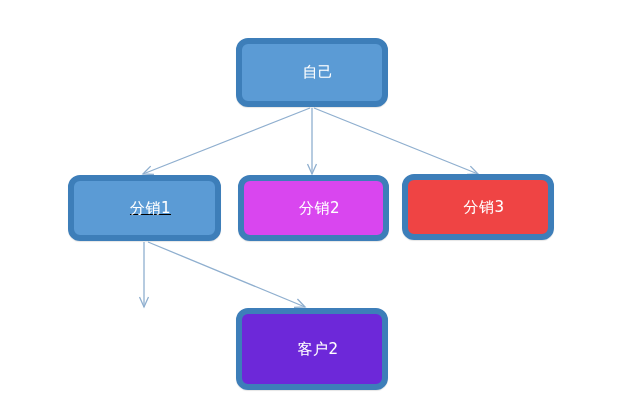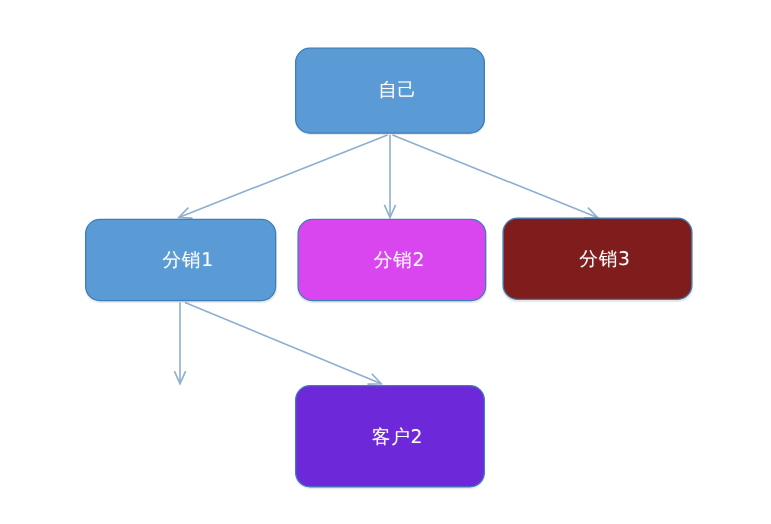--- a/index.html
+++ b/index.html
@@ -22,21 +22,21 @@
     left: 0;
     top: 0;
     width: 617px;
     height: 419px;
     pointer-events: none;
   }
   .node {
     position: absolute;
     box-sizing: border-box;
     background: #5B9BD5;
-    border: 1px solid #0c4a6e;
+    border: 6px solid #0c4a6e;
     border-radius: 12px;
     display: flex;
     align-items: center;
     justify-content: center;
     box-shadow: 0 1px 1px rgba(0,0,0,0.10);
     padding-left: 12px;
   }
   .node-label {
     color: #ffffff;
     font-size: 15px;
@@ -63,29 +63,29 @@
         <polyline points="139.51463501634473,296.9560216565646 144,307 148.48536498365527,296.9560216565646" fill="none" stroke="#8FAFCF" stroke-width="1.3"></polyline>
         <line x1="148" y1="242" x2="305" y2="307" stroke="#8FAFCF" stroke-width="1.3"></line>
         <polyline points="294.0041507522192,307.3021577734852 305,307 297.4356796813797,299.0136955907436" fill="none" stroke="#8FAFCF" stroke-width="1.3"></polyline>
       </g>
   </svg>
 
   <div class="node" style="left: 236px; top: 38px; width: 152px; height: 69px; background: rgb(91, 155, 213); border-color: rgb(61, 126, 185);">
     <span class="node-label">自己</span>
   </div>
 
-  <div class="node" style="left: 68px; top: 175px; width: 153px; height: 66px; background: rgb(91, 155, 213); border-color: rgb(61, 126, 185);">
+  <div class="node" style="left: 68px; top: 175px; width: 153px; height: 66px; background: rgb(91, 155, 213); border-color: rgb(61, 126, 185); text-decoration: underline;">
     <span class="node-label">分销1</span>
   </div>
 
   <div class="node" style="left: 238px; top: 175px; width: 151px; height: 66px; background: #d946ef; border-color: rgb(61, 126, 185);">
     <span class="node-label">分销2</span>
   </div>
 
-  <div class="node" style="left: 402px; top: 174px; width: 152px; height: 66px; background: #7f1d1d; border-color: rgb(61, 126, 185);">
+  <div class="node" style="left: 402px; top: 174px; width: 152px; height: 66px; background: #ef4444; border-color: rgb(61, 126, 185);">
     <span class="node-label">分销3</span>
   </div>
 
 
   <div class="node" style="left: 236px; top: 308px; width: 152px; height: 82px; background: #6d28d9; border-color: rgb(61, 126, 185);">
     <span class="node-label">客户2</span>
   </div>
 
 </div>
 

